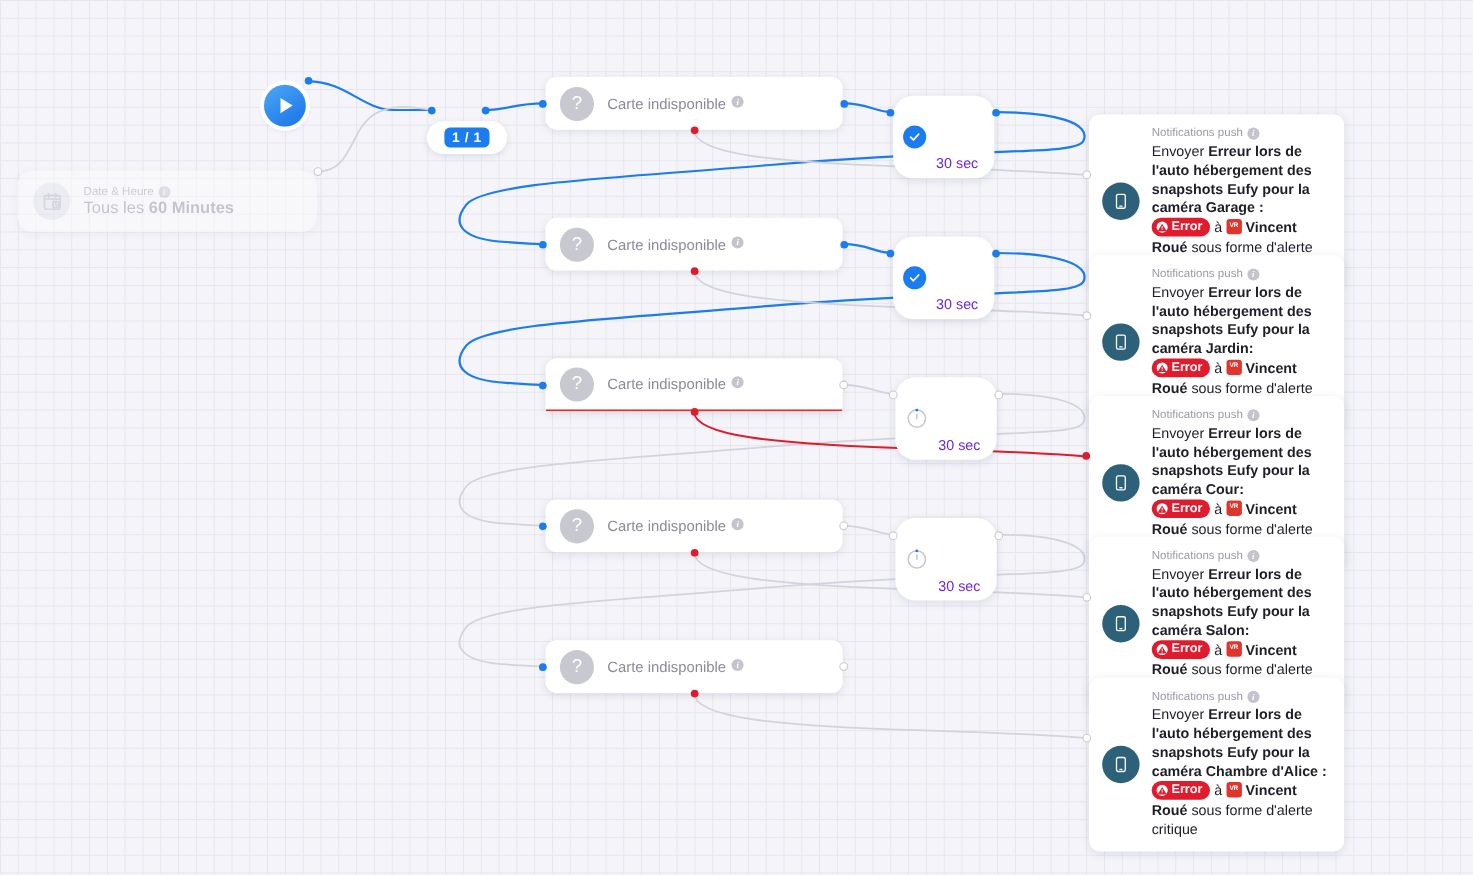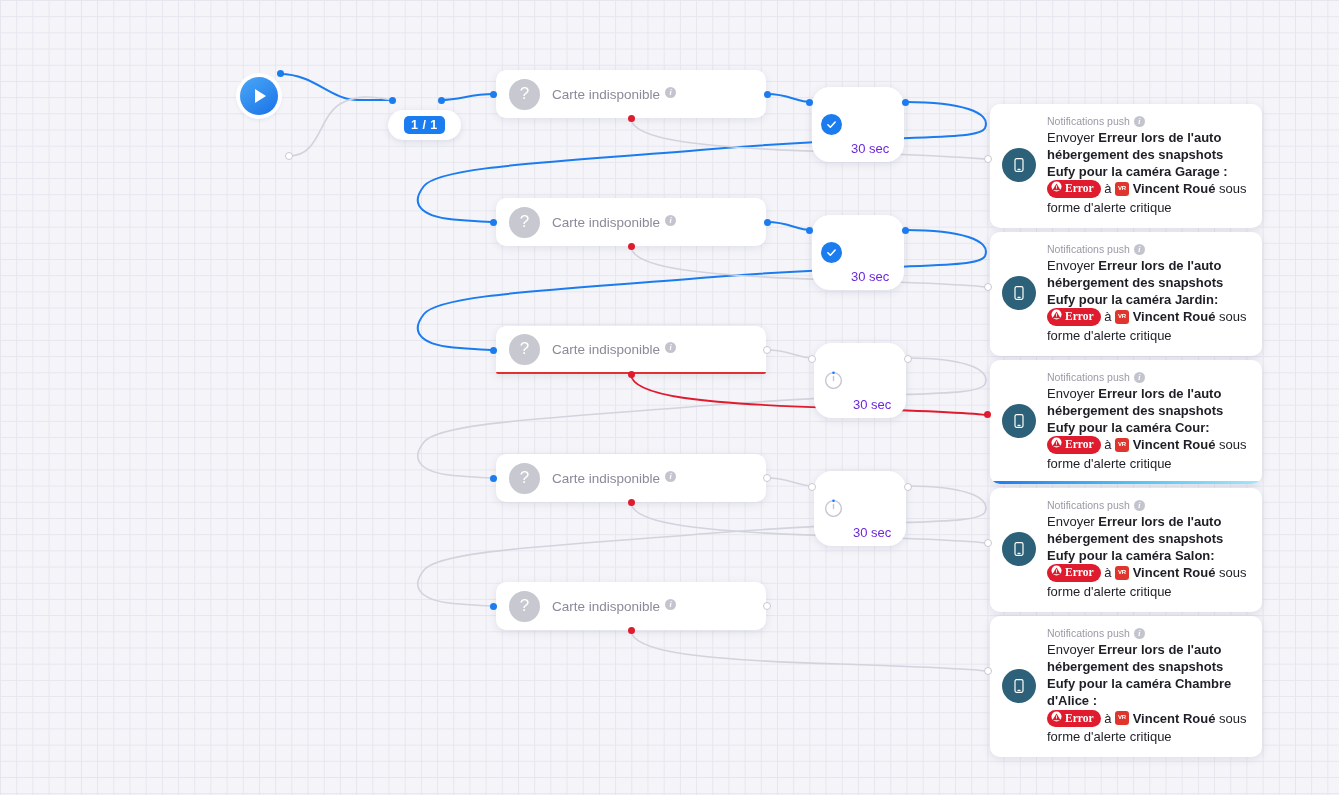--- a/index.html
+++ b/index.html
@@ -93,21 +93,21 @@
   .delay-node .dl { font-size: 13px; color: #6d28d9; margin-left: 9px; margin-top: 48px; }
   .chk {
     width: 21px; height: 21px; border-radius: 50%; background: #1b7cf0;
     display: flex; align-items: center; justify-content: center; flex: none;
   }
   .chk svg { display: block; }
   .clockic { width: 21px; height: 21px; flex: none; }
 
   
   .notif-card {
-    width: 272px; background: #fff; border-radius: 10px;
+    width: 232px; background: #fff; border-radius: 10px;
     box-shadow: 0 2px 9px rgba(60,70,110,.12);
     display: flex; padding: 11px 12px 12px 12px; position: absolute;
     overflow: hidden;
   }
   .notif-card.active::after {
     content: ""; position: absolute; left: 0; right: 0; bottom: 0; height: 3px;
     background: linear-gradient(to right, #1b7cf0 0%, #52c7f5 55%, #a8e6fb 100%);
   }
   .notif-card .pic {
     width: 34px; height: 34px; border-radius: 50%; background: #2d6179;
@@ -117,24 +117,24 @@
   .notif-body { flex: 1; min-width: 0; }
   .notif-sub {
     font-size: 10.5px; color: #9a9aa8; display: flex; align-items: center;
     gap: 4px; margin-bottom: 2px;
   }
   .notif-text {
     font-size: 13px; color: #1e1e26; line-height: 1.32;
   }
   .notif-text b { font-weight: bold; }
   .err-badge {
-    display: inline-flex; align-items: flex-start; gap: 3px;
+    display: inline-flex; align-items: center; gap: 3px;
     background: #e01b2e; color: #fff; border-radius: 9px;
     padding: 1px 7px 1px 4px; font-size: 11.5px; font-weight: bold;
-    vertical-align: middle; position: relative; top: -1px; font-family: Liberation Serif, serif;
+    vertical-align: middle; position: relative; top: -1px;
   }
   .vr-av {
     display: inline-flex; align-items: center; justify-content: center;
     width: 14px; height: 14px; border-radius: 3px; background: #e0352c;
     color: #fff; font-size: 6px; font-weight: bold; vertical-align: middle;
     position: relative; top: -1px; letter-spacing: -.2px;
   }
 
   
   .info-i {
@@ -184,20 +184,41 @@
     <path d="M631,374 C631,396 700,404 840,408 C930,411 970,413 986,415" fill="none" stroke="#e01b2e" stroke-width="1.8"></path>
     <path d="M631,502 C631,524 700,532 840,536 C930,539 970,541 986,543" fill="none" stroke="#d3d3de" stroke-width="1.6"></path>
     <path d="M631,630 C631,652 700,660 840,664 C930,667 970,669 986,671" fill="none" stroke="#d3d3de" stroke-width="1.6"></path>
   </svg>
 
   <div class="node start-node" style="left:240px; top:55px;">
     <span class="tri"></span>
   </div>
   <div class="dot blue" style="left:277px; top:70px;"></div>
 
+  <div class="node trigger-node" style="left:16px; top:133px;">
+    <span class="av">
+      <svg width="19" height="19" viewBox="0 0 24 24" fill="none" stroke="#b4b4c2" stroke-width="2" stroke-linecap="round">
+        <rect x="3" y="4.5" width="18" height="16" rx="2.5"></rect>
+        <path d="M3 9h18M8 2.5v4M16 2.5v4"></path>
+        <circle cx="16" cy="15" r="3.6" fill="#e4e4ec"></circle>
+        <path d="M16 13.2v1.9l1.3.9"></path>
+      </svg>
+    </span>
+    <div>
+      <div class="t-sub">
+        <span>Date &amp; Heure</span>
+        <span class="info-i">i</span>
+      </div>
+      <div class="t-main">
+        <span>Tous les</span>
+        <b>60</b>
+        <b>Minutes</b>
+      </div>
+    </div>
+  </div>
   <div class="dot gray" style="left:285px; top:152px;"></div>
 
   <div class="node pill-node" style="left:388px; top:88px;">
     <span class="badge-count">1 / 1</span>
   </div>
   <div class="dot blue" style="left:389px; top:97px;"></div>
   <div class="dot blue" style="left:438px; top:97px;"></div>
 
   <div id="card-nodes-host">
       <div class="card-node" style="left: 496px; top: 70px;">

